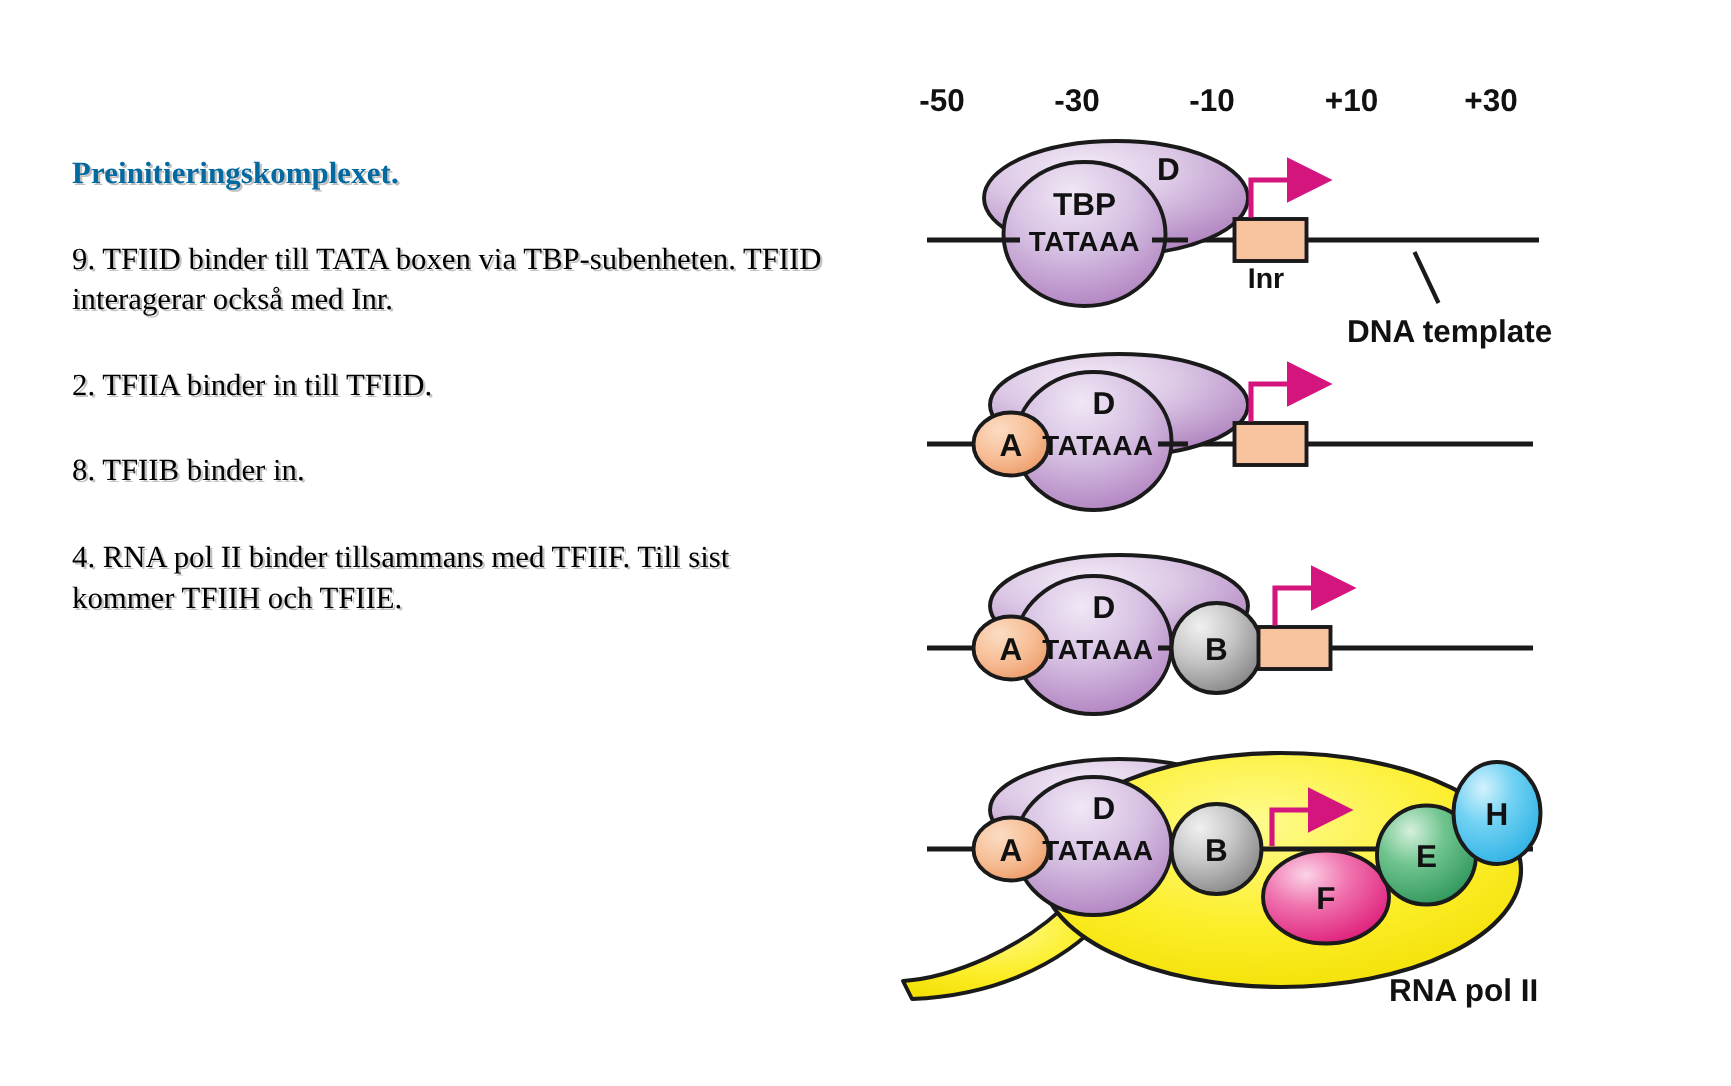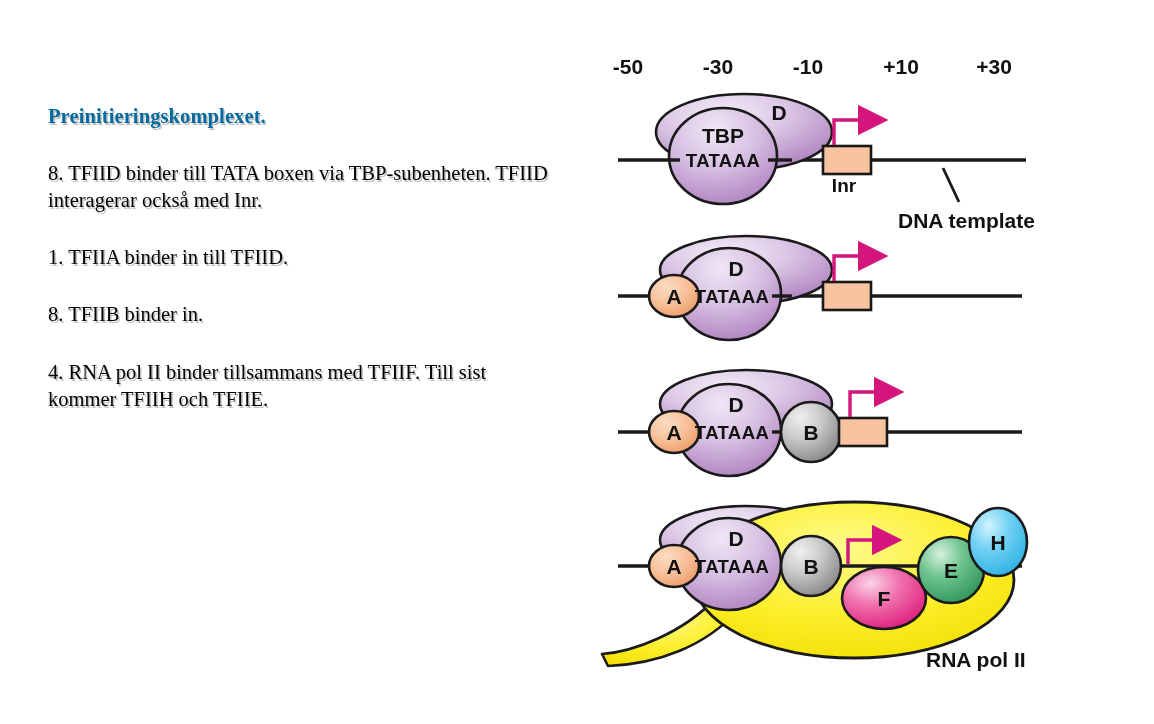--- a/index.html
+++ b/index.html
@@ -56,22 +56,22 @@
   .seq-lbl{font-size:18.5px;letter-spacing:.4px;}
   .prot-lbl{font-size:21px;}
 </style>
 </head>
 <body>
 
 <div id="root">
 
   <div class="text-col">
     <div class="heading">Preinitieringskomplexet.</div>
-    <div class="para">8. TFIID binder till TATA boxen via TBP-subenheten. TFIID interagerar också med Inr.</div>
-    <div class="para">1. TFIIA binder in till TFIID.</div>
+    <div class="para">9. TFIID binder till TATA boxen via TBP-subenheten. TFIID interagerar också med Inr.</div>
+    <div class="para">2. TFIIA binder in till TFIID.</div>
     <div class="para">8. TFIIB binder in.</div>
     <div class="para">4. RNA pol II binder tillsammans med TFIIF. Till sist kommer TFIIH och TFIIE.</div>
   </div>
 
   <div class="diagram">
     <svg class="figure" width="560" height="660" viewBox="0 0 560 660" xmlns="http://www.w3.org/2000/svg">
       <defs>
         <radialGradient id="gPurple" cx="38%" cy="25%" r="78%">
           <stop offset="0%" stop-color="#F3ECF7"></stop>
           <stop offset="45%" stop-color="#DCC8E6"></stop>

